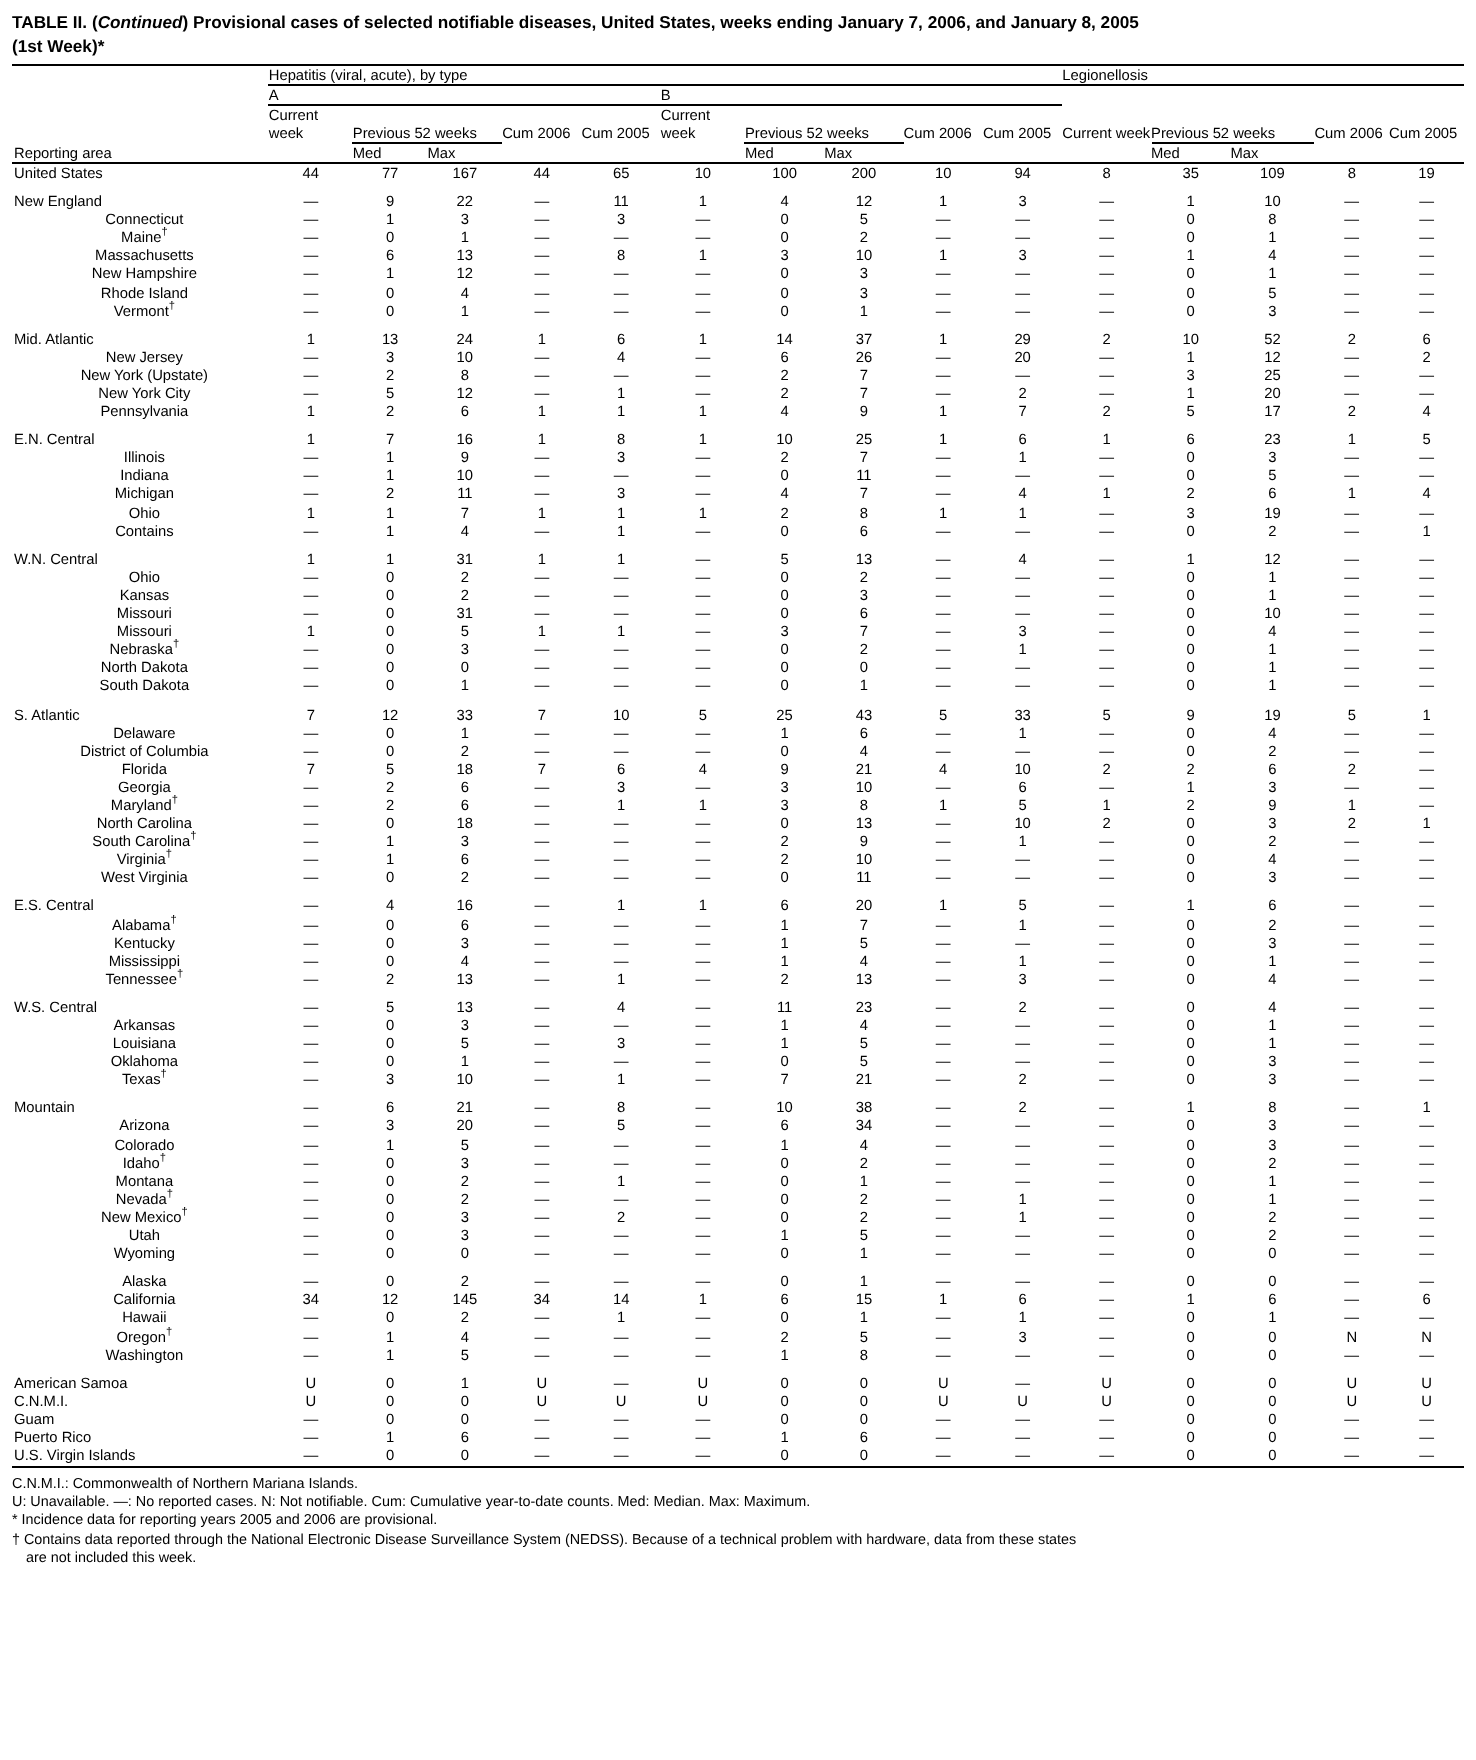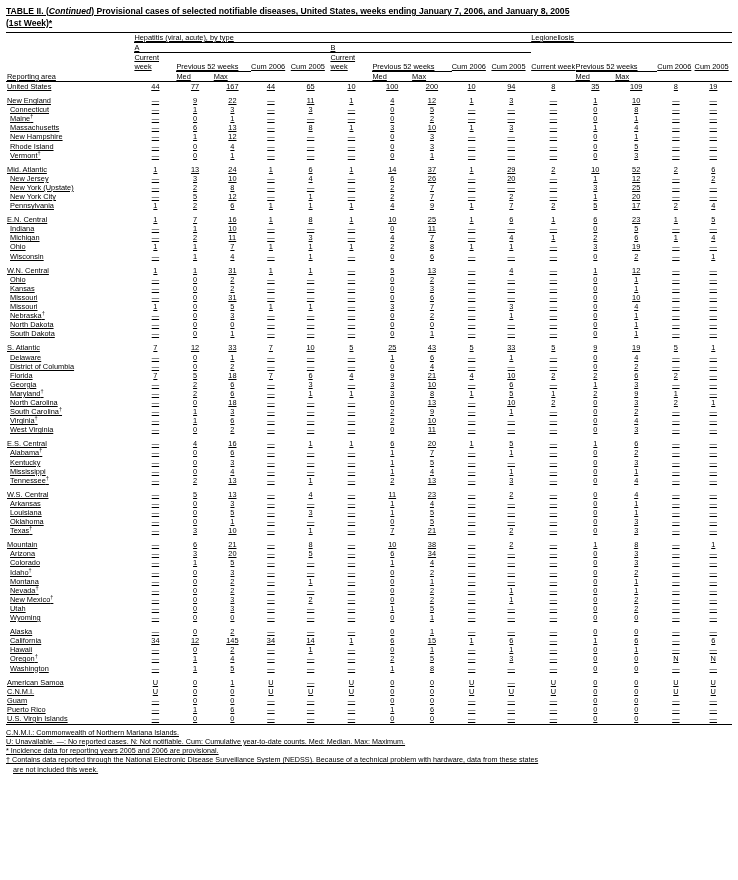--- a/index.html
+++ b/index.html
@@ -14,21 +14,20 @@
     color: #000000;
     font-size: 7.4px;
     -webkit-font-smoothing: antialiased;
   }
   .page {
     position: relative;
     width: 738px;
     height: 643px;
     padding: 0;
     box-sizing: border-box;
-    text-decoration: underline;
   }
   .title {
     font-size: 8.6px;
     font-weight: bold;
     line-height: 11.5px;
     padding: 6px 6px 3px 6px;
   }
   .title .ital {
     font-style: italic;
   }
@@ -62,20 +61,21 @@
   }
   .num {
     text-align: center;
   }
   .area {
     text-align: left;
     padding-left: 1px !important;
   }
   .indent {
     padding-left: 4px !important;
+    text-align: center;
   }
   .bold {
     font-weight: bold;
   }
   .spacer td {
     height: 5px;
     line-height: 5px;
     font-size: 5px;
   }
   .footer {
@@ -437,20 +437,38 @@
           <td class="num bold">25</td>
           <td class="num bold">1</td>
           <td class="num bold">6</td>
           <td class="num bold">1</td>
           <td class="num bold">6</td>
           <td class="num bold">23</td>
           <td class="num bold">1</td>
           <td class="num bold">5</td>
         </tr>
         <tr>
+          <td class="area indent">Illinois</td>
+          <td class="num">—</td>
+          <td class="num">1</td>
+          <td class="num">9</td>
+          <td class="num">—</td>
+          <td class="num">3</td>
+          <td class="num">—</td>
+          <td class="num">2</td>
+          <td class="num">7</td>
+          <td class="num">—</td>
+          <td class="num">1</td>
+          <td class="num">—</td>
+          <td class="num">0</td>
+          <td class="num">3</td>
+          <td class="num">—</td>
+          <td class="num">—</td>
+        </tr>
+        <tr>
           <td class="area indent">Indiana</td>
           <td class="num">—</td>
           <td class="num">1</td>
           <td class="num">10</td>
           <td class="num">—</td>
           <td class="num">—</td>
           <td class="num">—</td>
           <td class="num">0</td>
           <td class="num">11</td>
           <td class="num">—</td>
@@ -491,21 +509,21 @@
           <td class="num">8</td>
           <td class="num">1</td>
           <td class="num">1</td>
           <td class="num">—</td>
           <td class="num">3</td>
           <td class="num">19</td>
           <td class="num">—</td>
           <td class="num">—</td>
         </tr>
         <tr>
-          <td class="area indent">Wisconsin</td>
+          <td class="area indent">Contains</td>
           <td class="num">—</td>
           <td class="num">1</td>
           <td class="num">4</td>
           <td class="num">—</td>
           <td class="num">1</td>
           <td class="num">—</td>
           <td class="num">0</td>
           <td class="num">6</td>
           <td class="num">—</td>
           <td class="num">—</td>

